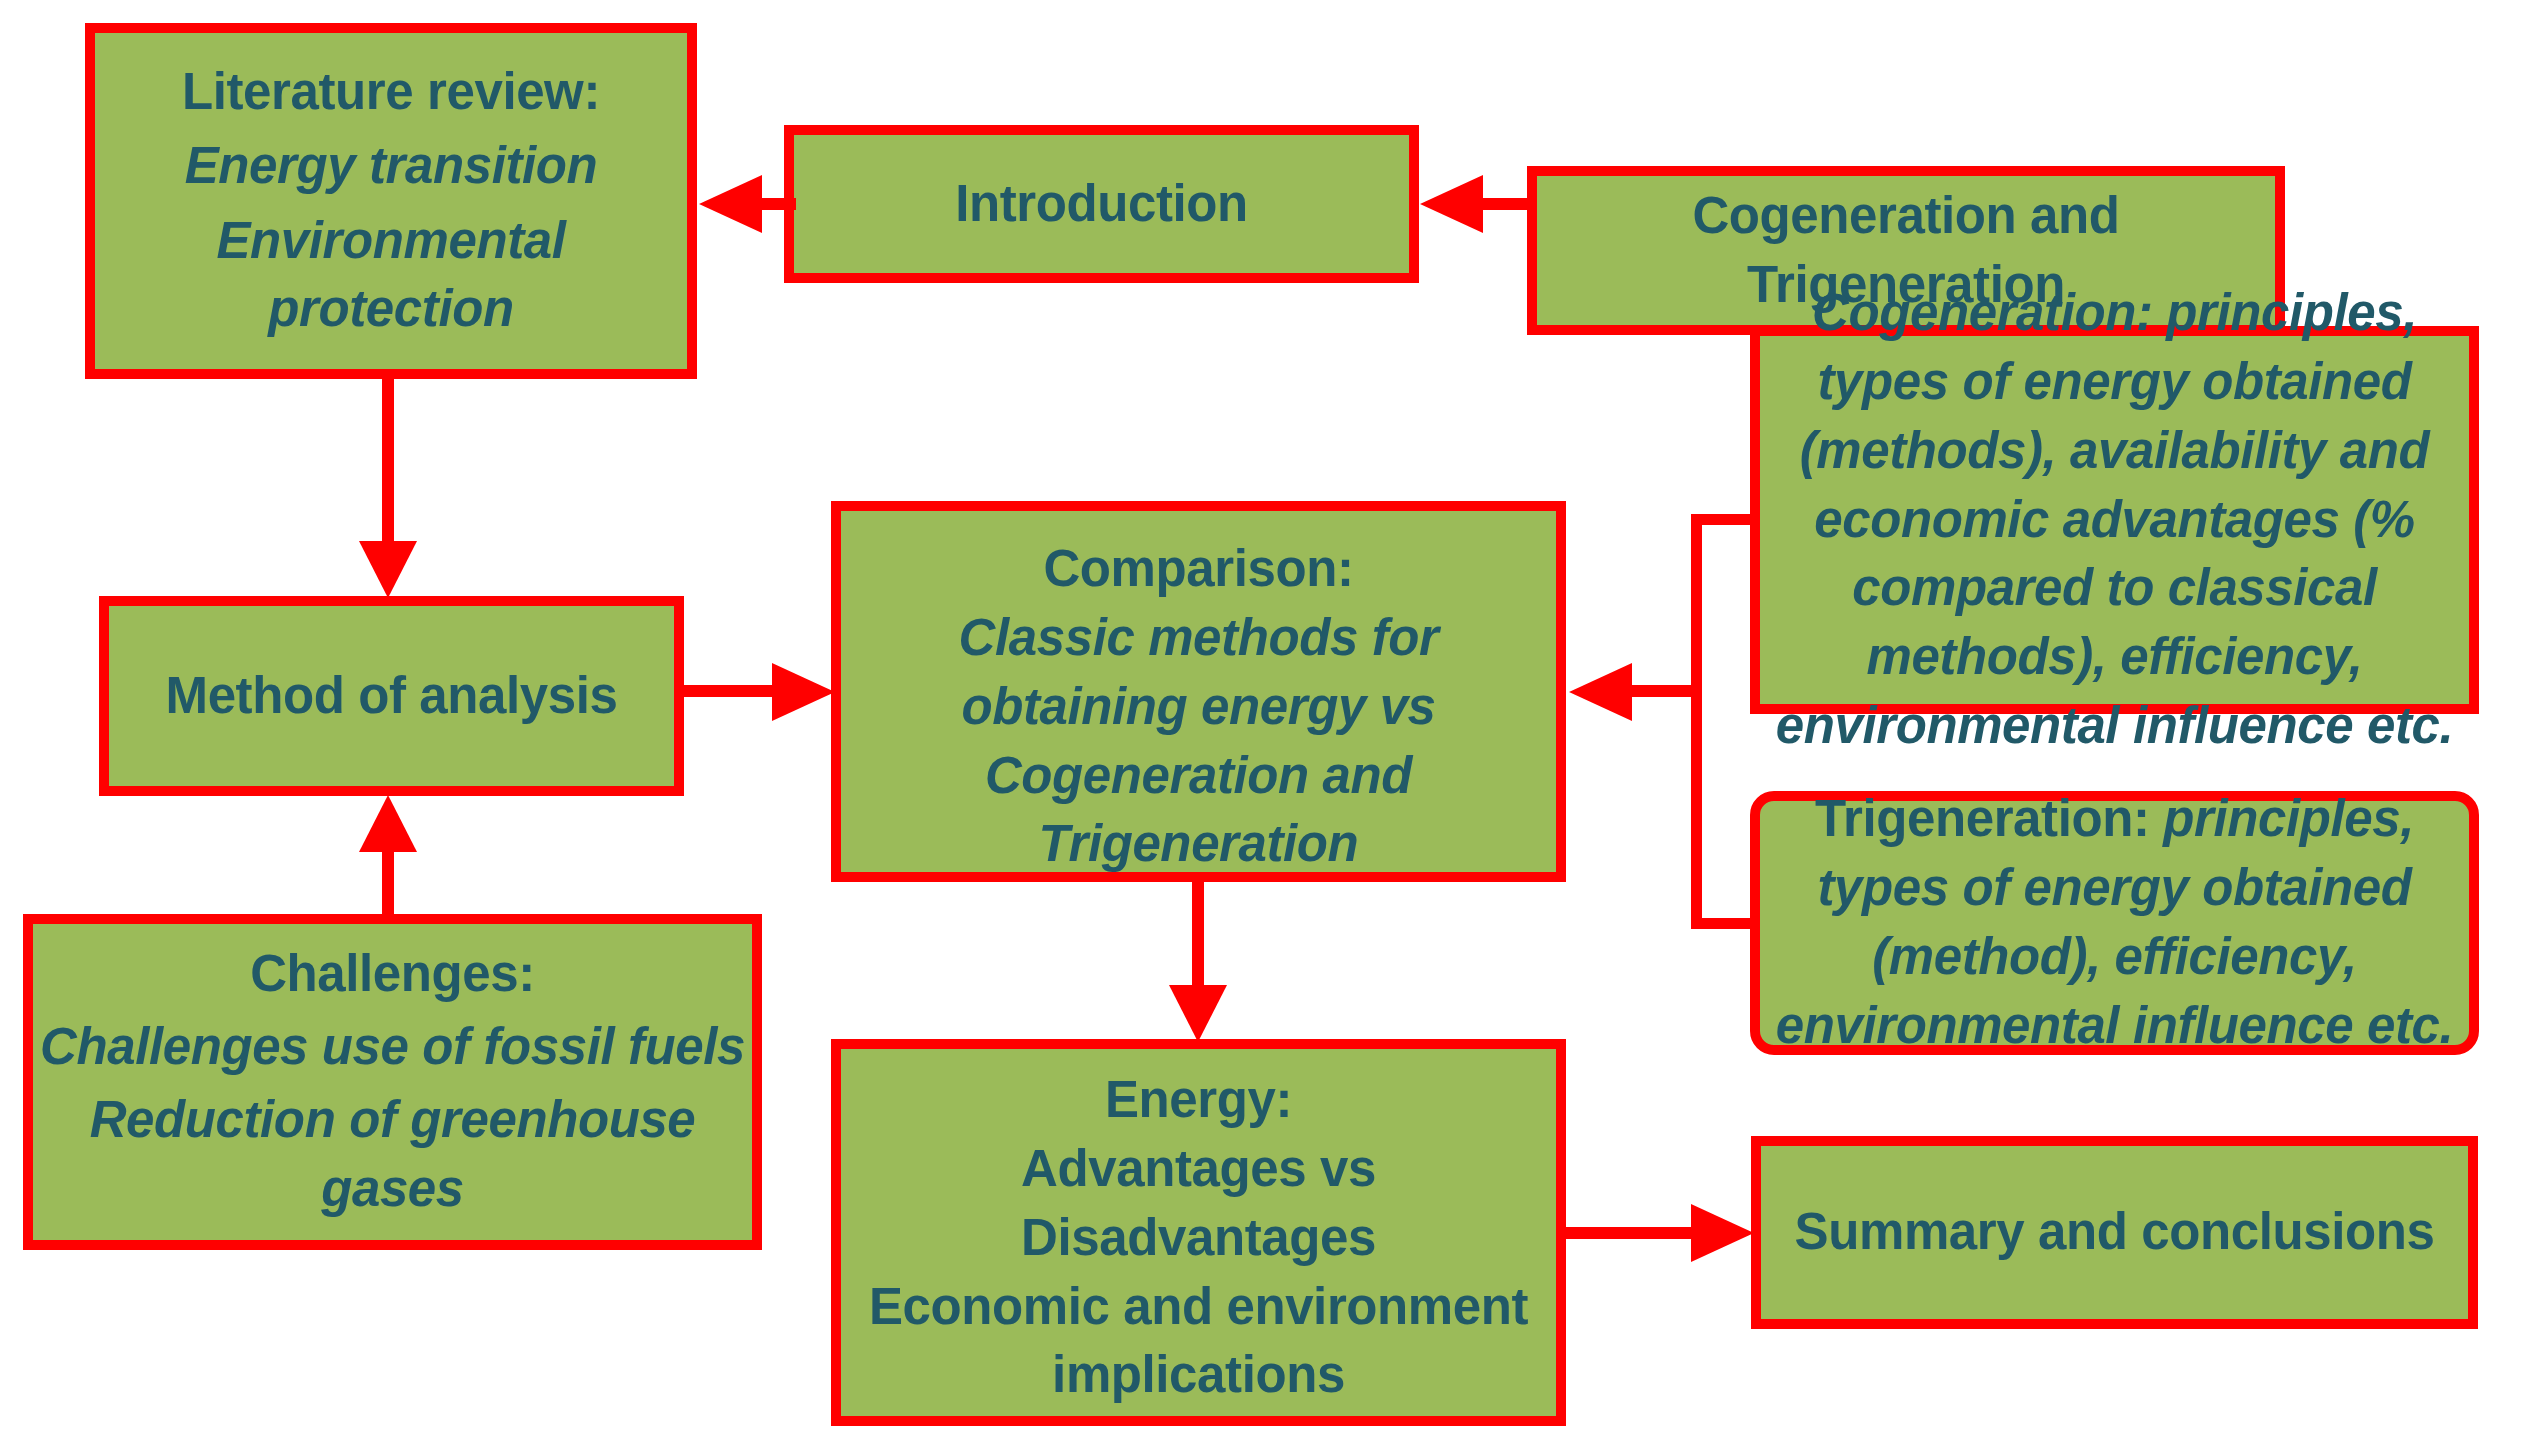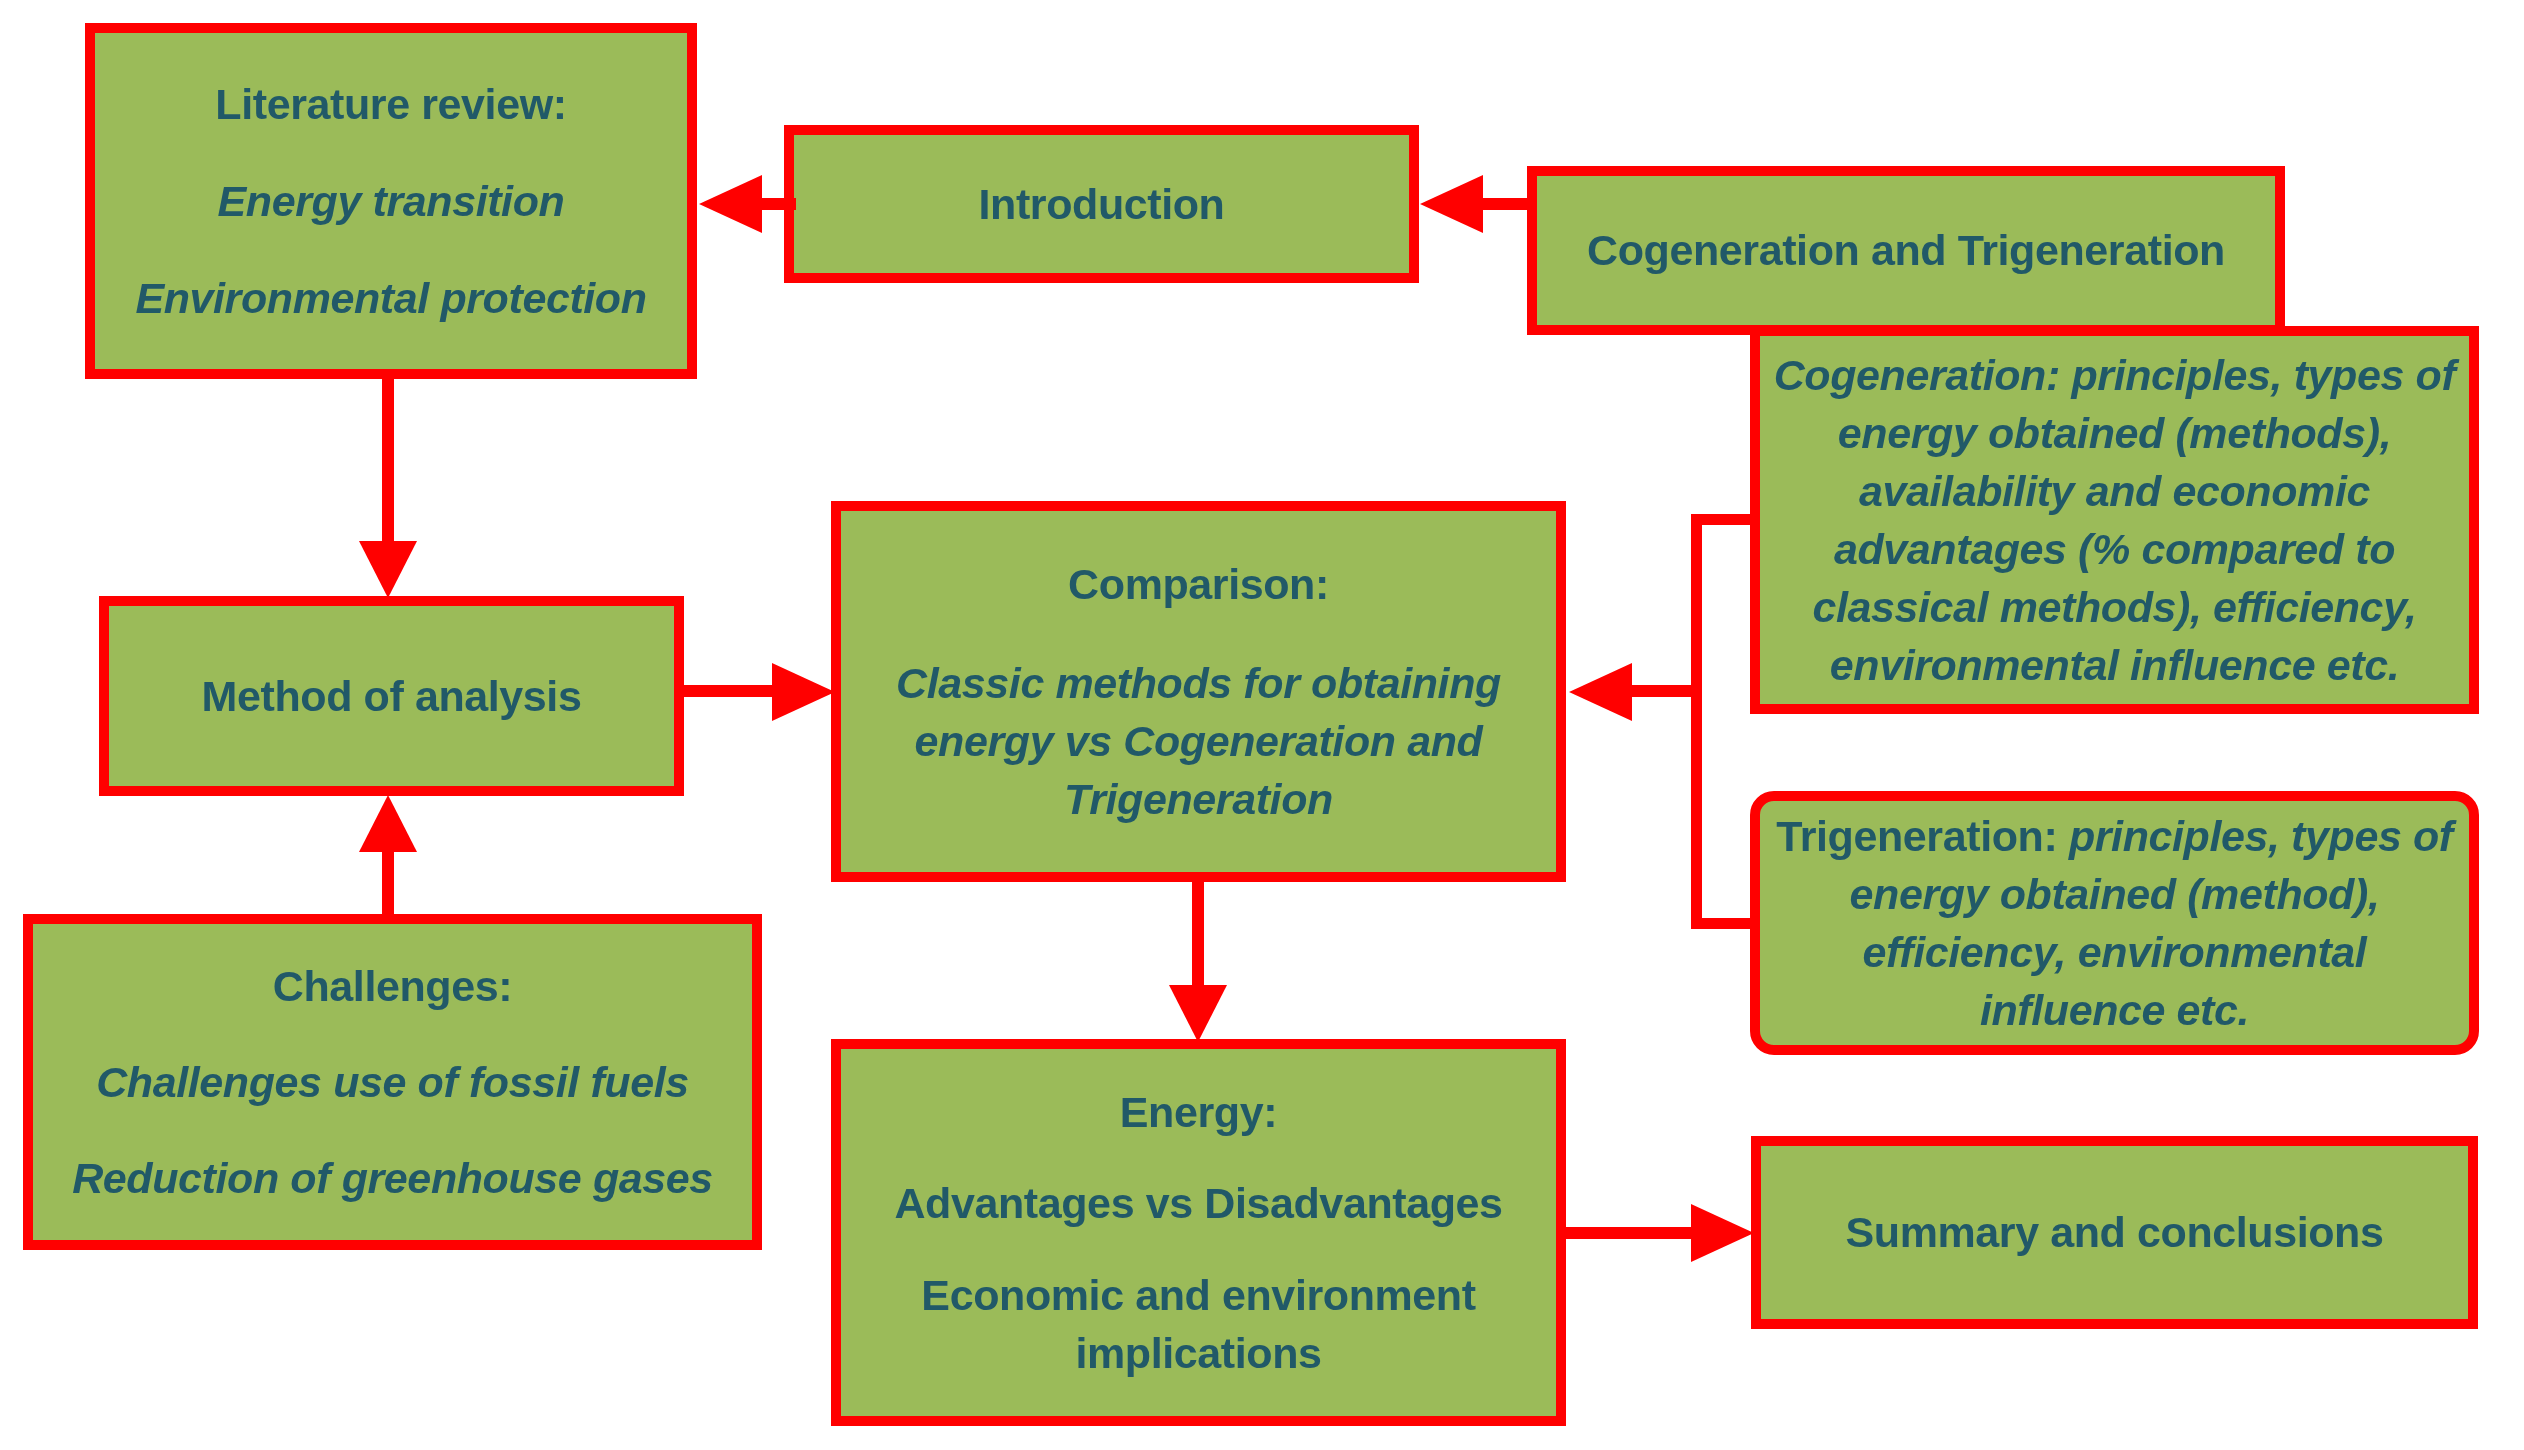--- a/index.html
+++ b/index.html
@@ -17,21 +17,21 @@
     font-family:"Liberation Sans", sans-serif;
     overflow:hidden;
   }
   .box{
     position:absolute;
     box-sizing:border-box;
     background:var(--box-fill);
     border:10.2px solid var(--box-border);
     color:var(--text-color);
     font-weight:bold;
-    font-size:43px;
+    font-size:51px;
     letter-spacing:-0.4px;
     line-height:1.35;
     display:flex;
     flex-direction:column;
     align-items:center;
     justify-content:center;
     text-align:center;
   }
   .box p{margin:0;}
   .it{font-style:italic;}

